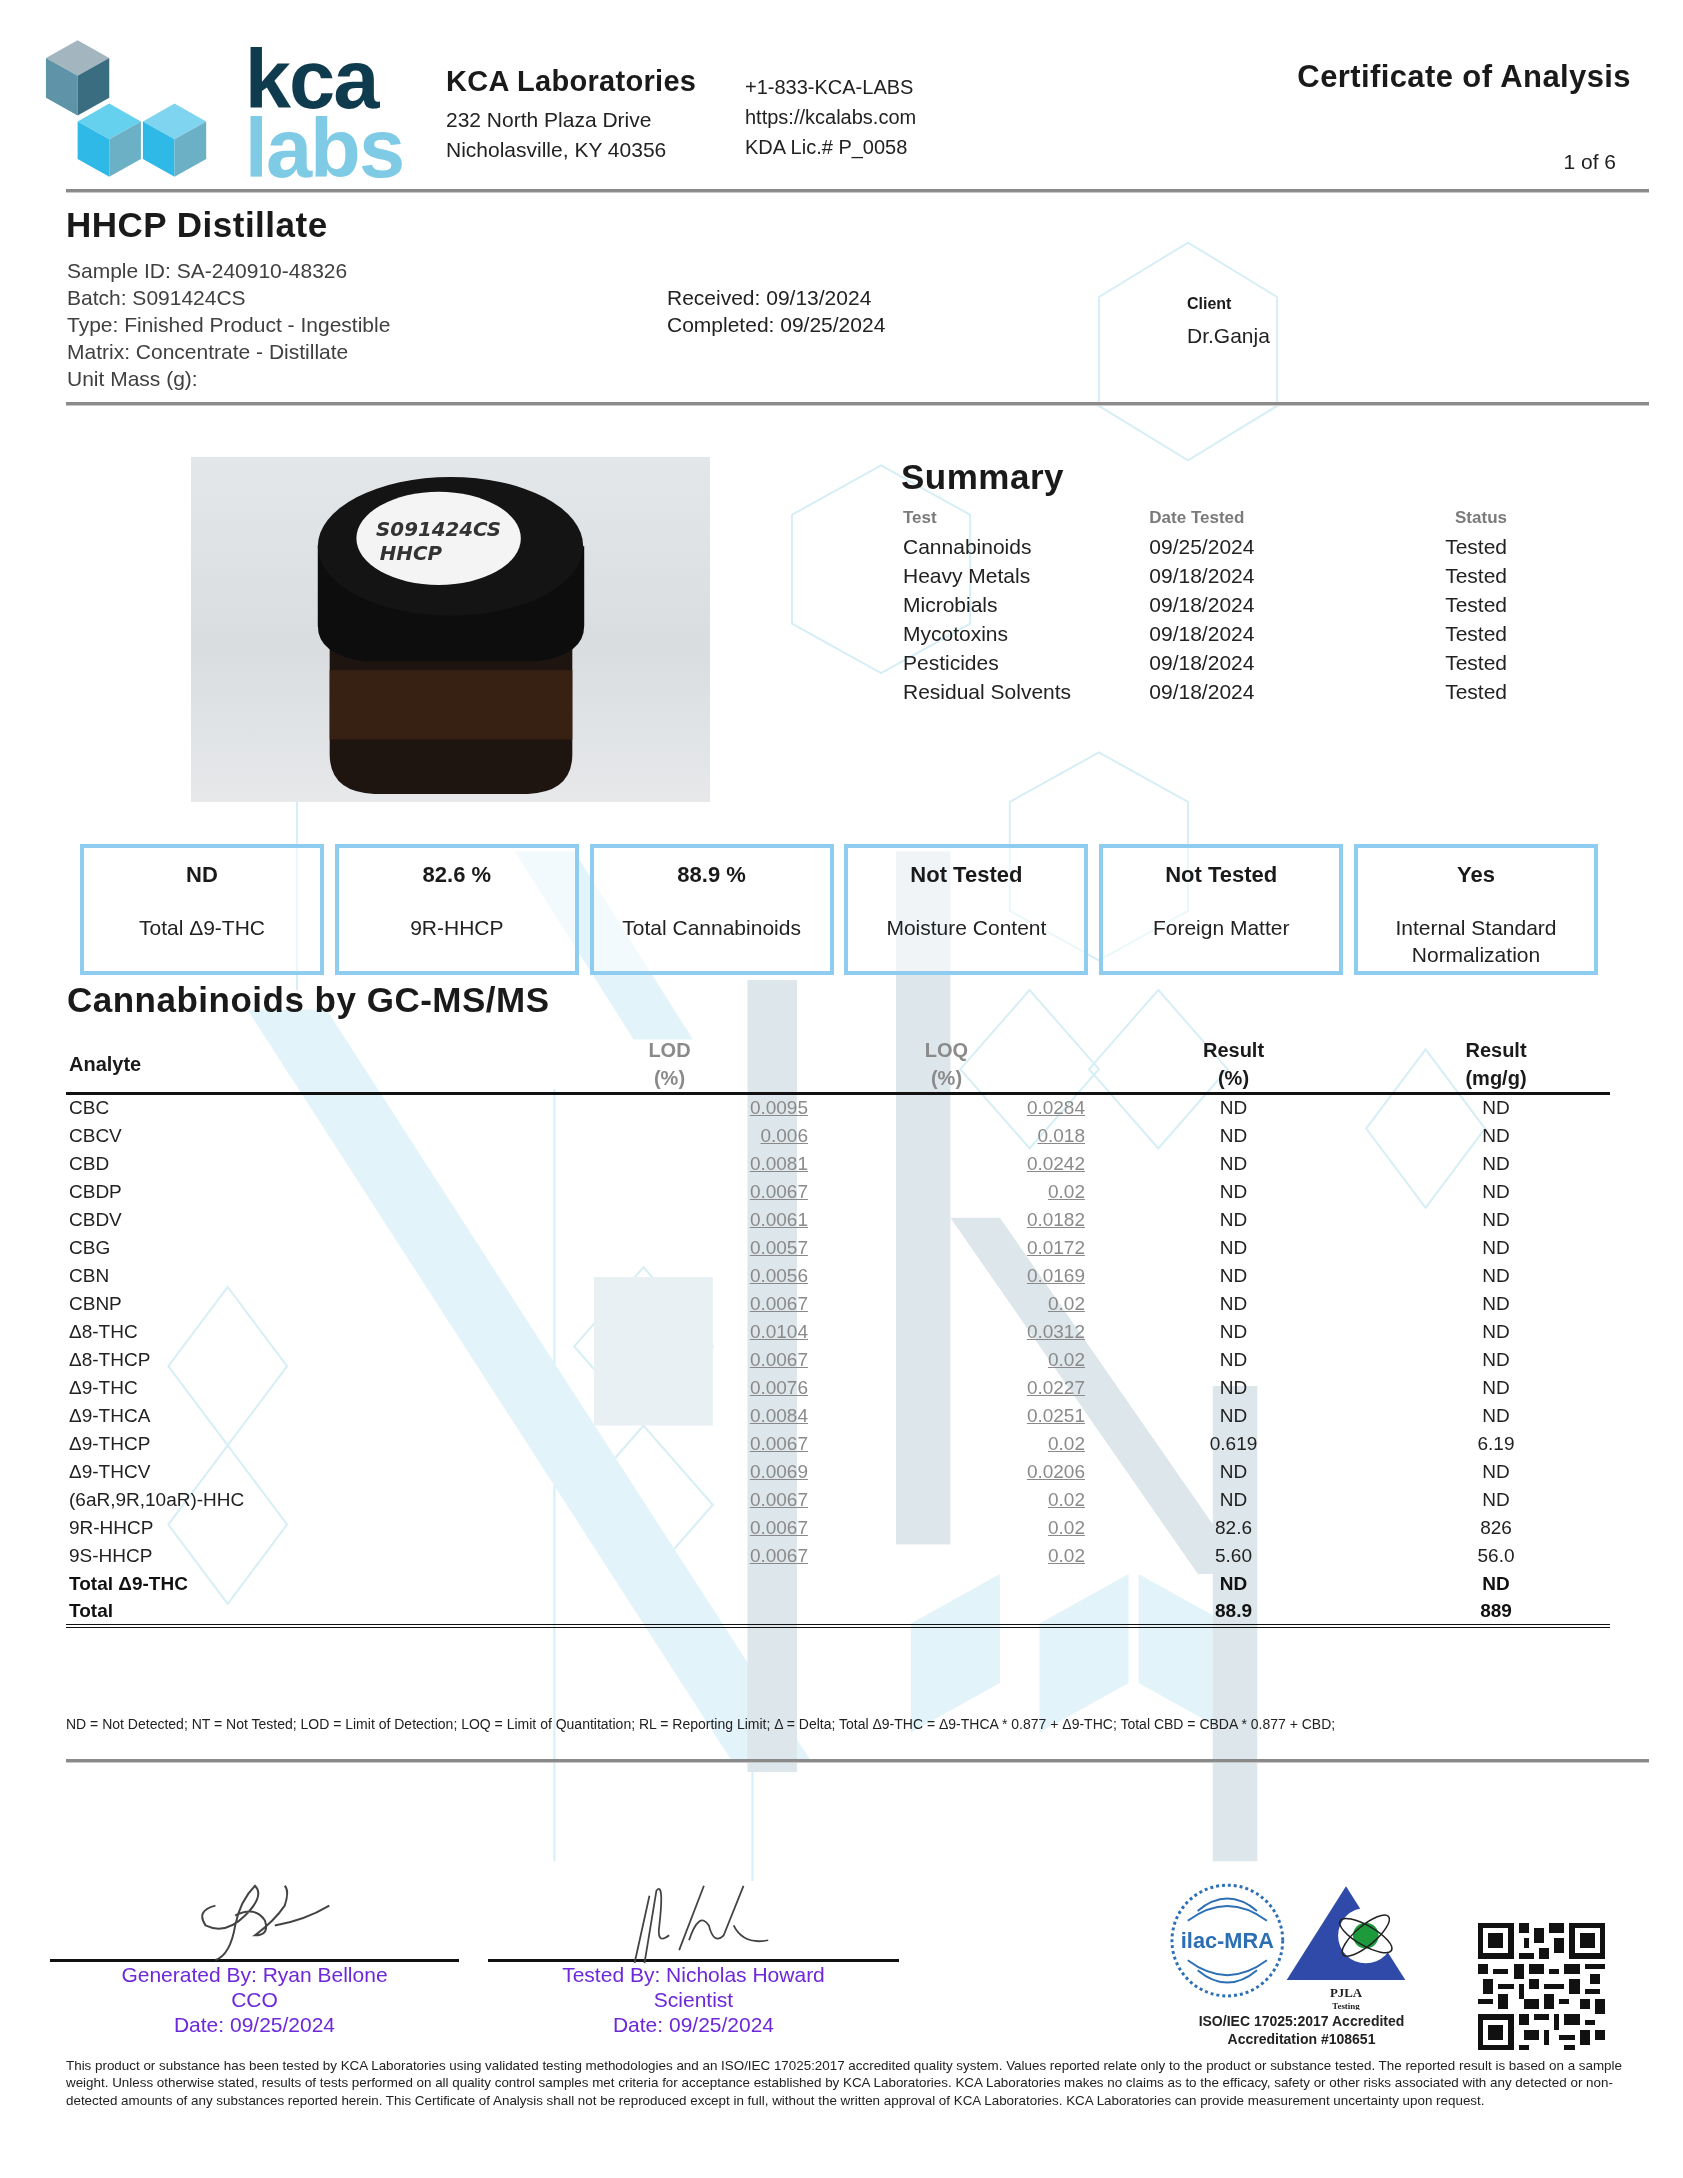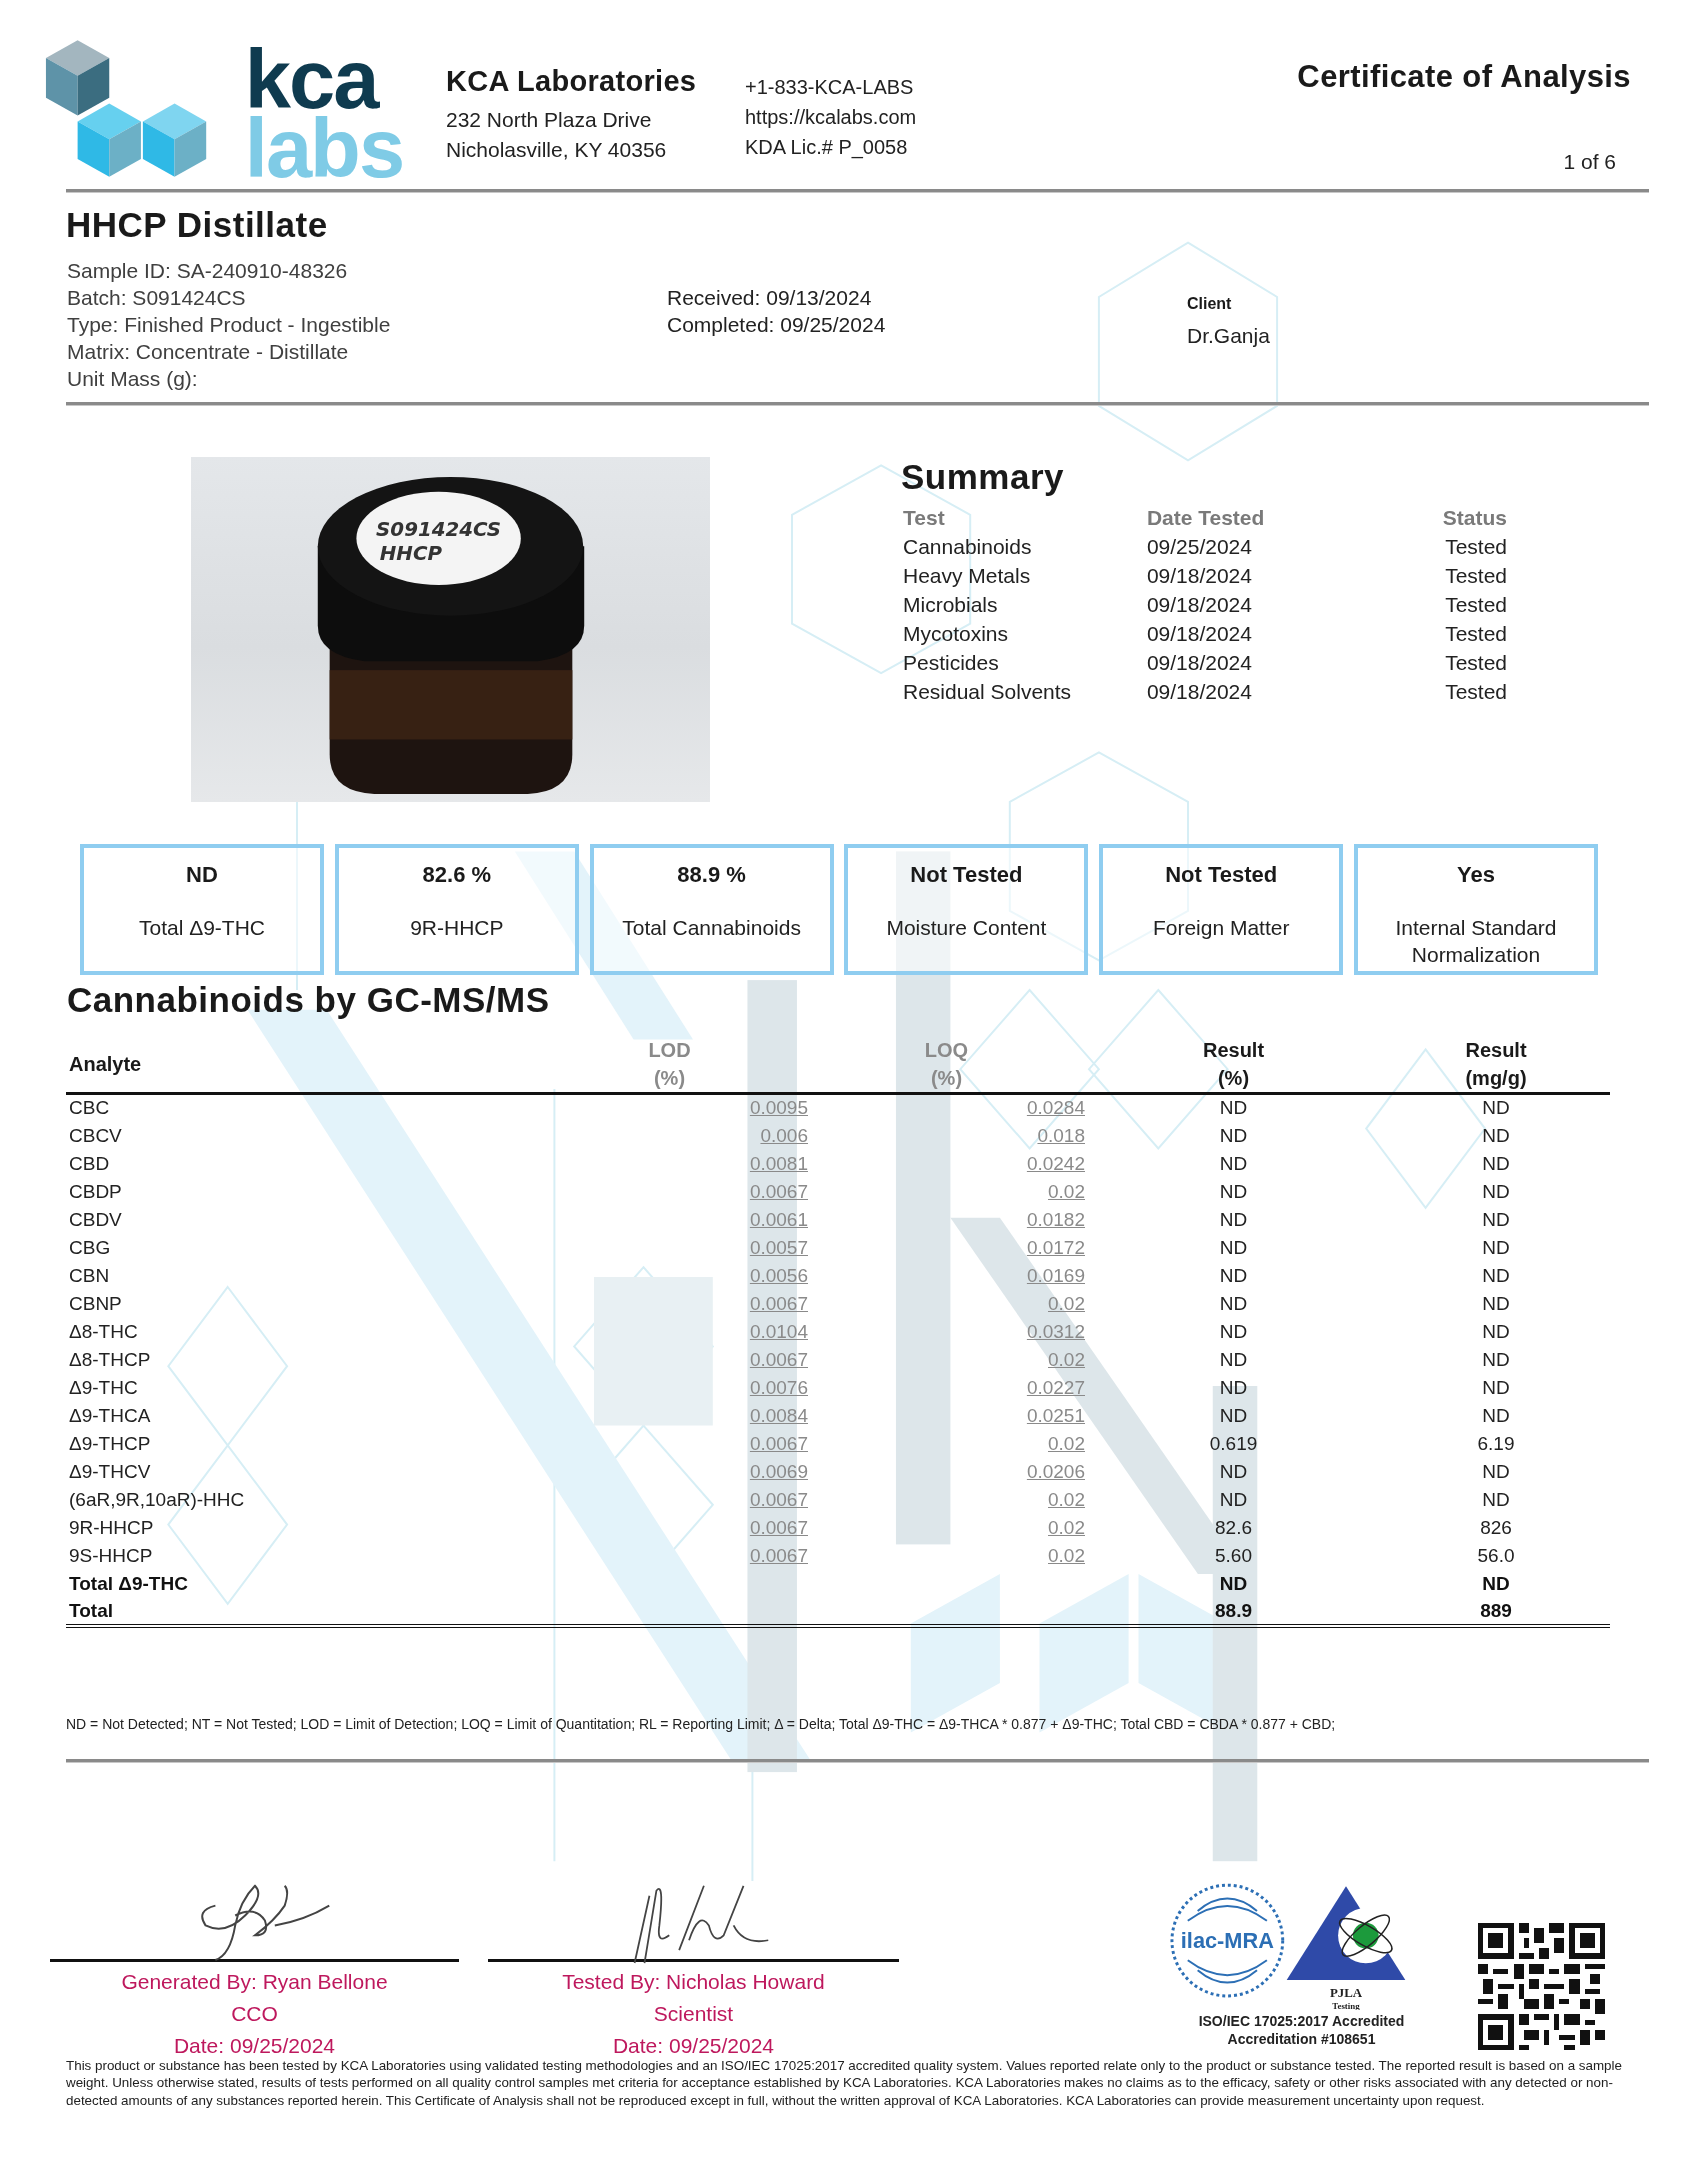--- a/index.html
+++ b/index.html
@@ -24,21 +24,21 @@
     .dates { left: 667px; top: 284px; font-size: 21px; line-height: 27px; color: #222; }
     .client-label { left: 1187px; top: 295px; font-size: 16px; font-weight: bold; }
     .client-name { left: 1187px; top: 324px; font-size: 21px; color: #222; }
 
     
     .photo { left: 191px; top: 457px; width: 519px; height: 345px; background: linear-gradient(180deg,#e4e7ea 0%,#dadde0 55%,#e6e8ea 100%); overflow: hidden; }
 
     
     .summary-title { left: 901px; top: 457px; font-size: 35px; font-weight: bold; letter-spacing: 0.5px; }
     .summary-table { left: 903px; top: 503px; width: 604px; font-size: 21px; border-collapse: collapse; }
-    .summary-table th { text-align: left; color: #7a7a7a; font-weight: bold; font-size: 21px; height: 29px; padding: 0; }
+    .summary-table th { text-align: left; color: #7a7a7a; font-weight: bold; font-size: 17px; height: 29px; padding: 0; }
     .summary-table td { height: 29px; padding: 0; color: #222; }
     .summary-table .c2 { width: 267px; }
     .summary-table .c3 { text-align: right; }
 
     
     .kpis { left: 80px; top: 844px; width: 1518px; height: 131px; display: flex; justify-content: space-between; }
     .kpi { width: 244px; height: 131px; border: 4px solid #8fcdf0; background: rgba(255,255,255,0.55); text-align: center; }
     .kpi-value { font-size: 22px; font-weight: bold; margin-top: 14px; height: 26px; }
     .kpi-label { font-size: 21px; color: #222; margin-top: 26px; line-height: 27px; }
 
@@ -56,21 +56,21 @@
     .cann-table tr.total td { font-weight: bold; color: #111; }
     .cann-table tbody tr:last-child { border-bottom: 4px double #111; }
     .col-a { width: 465px; } .col-lod { width: 277px; } .col-loq { width: 277px; } .col-r1 { width: 297px; } .col-r2 { width: 228px; }
 
     .legend-note { left: 66px; top: 1716px; font-size: 14px; color: #222; white-space: nowrap; }
 
     
     .sig { top: 1866px; width: 406px; text-align: center; }
     .sig svg { display: block; margin: 0 auto; }
     .sig-line { height: 3px; background: #111; margin-top: -6px; }
-    .sig-text { font-size: 21px; line-height: 24px; color: #be185d; margin-top: 8px; }
+    .sig-text { font-size: 21px; line-height: 24px; color: #6d28d9; margin-top: 1px; }
     .sig1 { left: 50px; width: 409px; }
     .sig2 { left: 488px; width: 411px; }
 
     .accred { left: 1168px; top: 1881px; width: 238px; height: 168px; }
     .accred-text { left: 1168px; top: 2012px; width: 267px; text-align: center; font-size: 14px; font-weight: bold; line-height: 18px; color: #222; }
     .qr { left: 1478px; top: 1923px; width: 127px; height: 127px; }
 
     .disclaimer { left: 66px; top: 2057px; width: 1564px; font-size: 13.4px; line-height: 17.3px; color: #222; }
   </style>
 </head>

